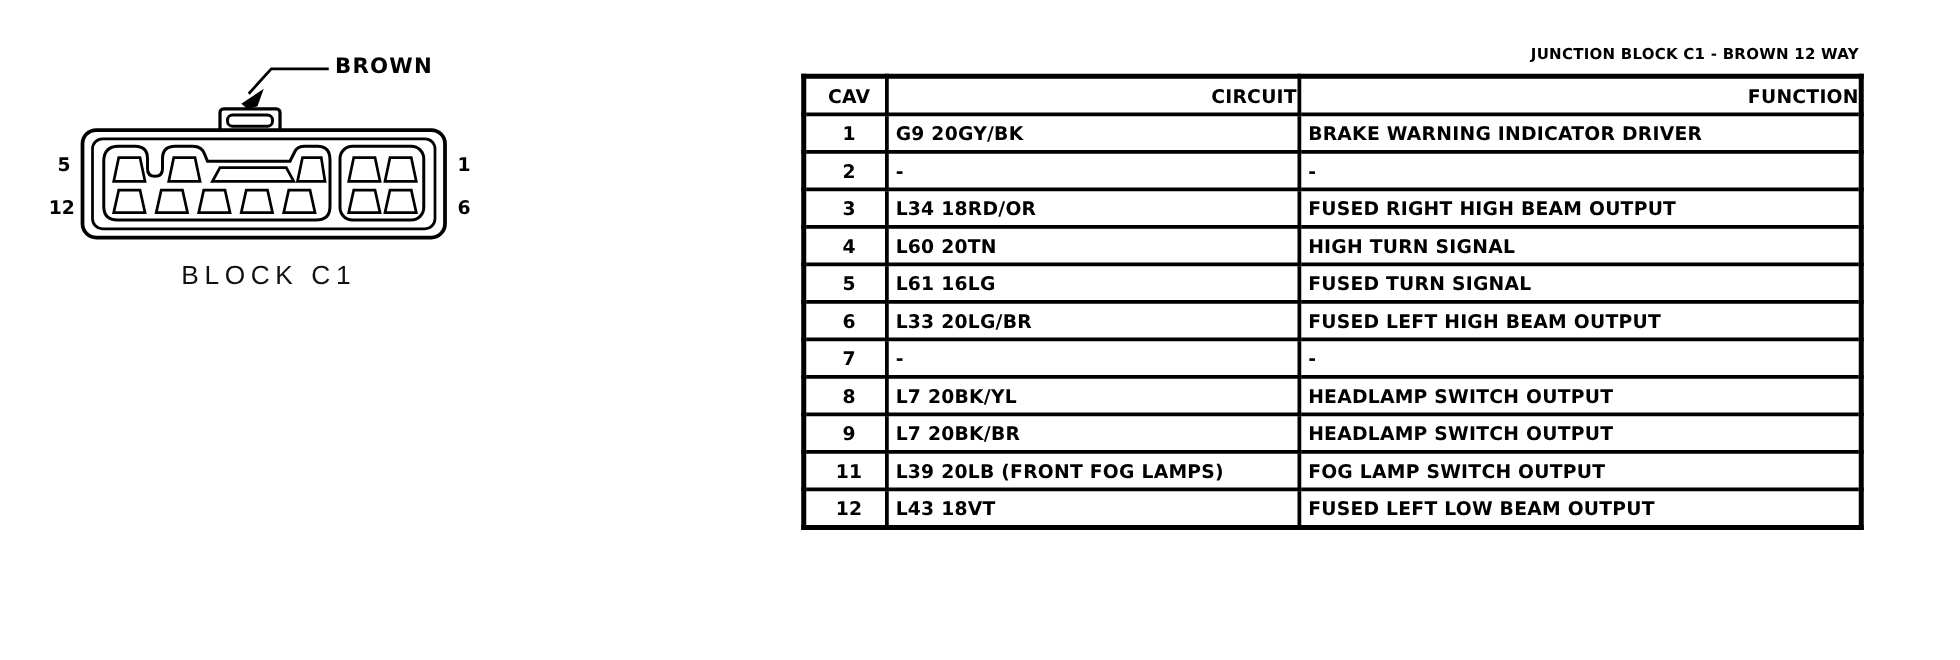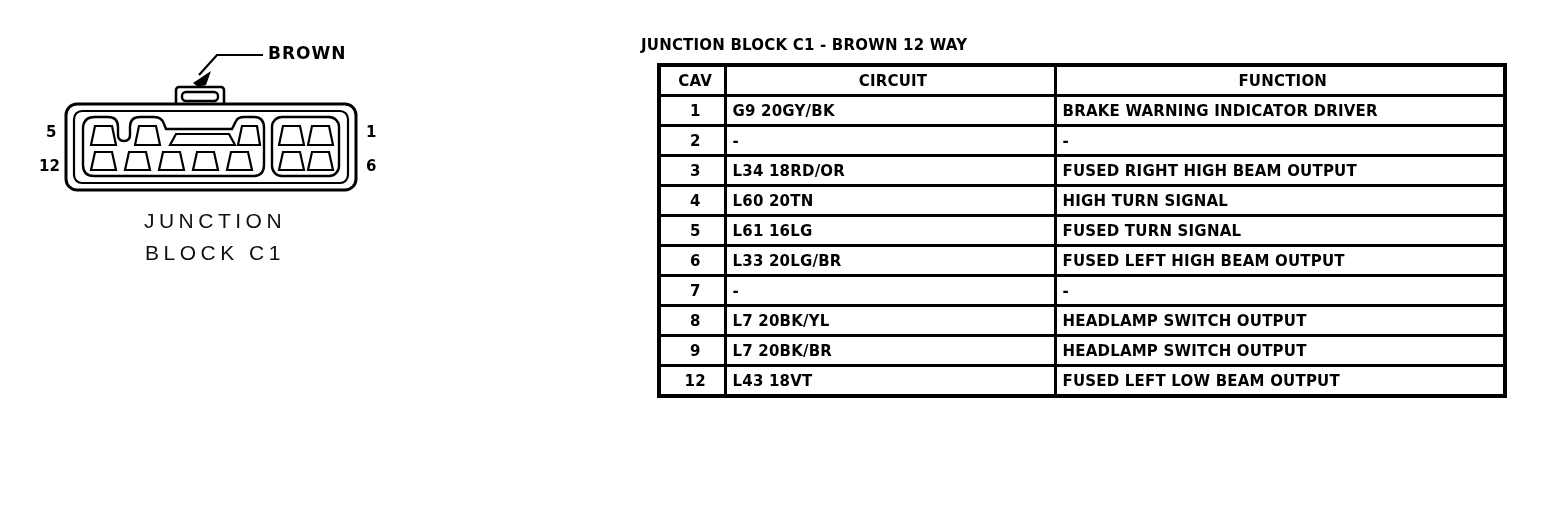--- a/index.html
+++ b/index.html
@@ -68,54 +68,53 @@
   #connector-caption div { white-space: nowrap; }
 
   
   #table-panel {
     position: absolute;
     left: 641px;
     top: 36px;
     width: 846px;
   }
   #table-title {
-    text-align: left;
-    font-family: "DejaVu Sans", sans-serif;
-    font-weight: bold;
-    font-size: 15px;
+    text-align: right;
+    font-family: "DejaVu Sans", sans-serif;
+    font-weight: bold;
+    font-size: 12px;
     letter-spacing: 0.2px;
     margin-bottom: 9px;
     white-space: nowrap;
   }
   table.pinout {
     border-collapse: collapse;
     width: 846px;
     table-layout: fixed;
     border: 4px solid #000;
-    margin-left: 16px;
   }
   table.pinout td, table.pinout th {
     border: 3px solid #000;
     height: 27px;
     padding: 0 0 0 6px;
     font-family: "DejaVu Sans", sans-serif;
     font-weight: bold;
     font-size: 15px;
     letter-spacing: 0.2px;
     white-space: nowrap;
     overflow: hidden;
     vertical-align: middle;
     background: #fff;
   }
   col.c-cav  { width: 66px; }
   col.c-ckt  { width: 330px; }
   col.c-fn   { width: 450px; }
 
   td.cav, th.cav { text-align: center; padding-left: 0; }
-  th.ckt, th.fn  { text-align: center; padding-left: 0; }
+  th.ckt, th.fn  { text-align: right; padding-left: 0; }
 </style>
 </head>
 <body>
 
 <div id="connector-panel">
 
   <svg id="connector-svg" width="430" height="200" viewBox="0 0 430 200">
 
     <g>
       <path d="M 263 50 L 217 50 L 199 70" fill="none" stroke="#000" stroke-width="2.2"></path>
@@ -178,21 +177,20 @@
   </svg>
 
   <div class="brown-label">BROWN</div>
 
   <div class="pin-num" id="pin-label-5">5</div>
   <div class="pin-num" id="pin-label-12">12</div>
   <div class="pin-num" id="pin-label-1">1</div>
   <div class="pin-num" id="pin-label-6">6</div>
 
   <div id="connector-caption">
-    <div>JUNCTION</div>
     <div>BLOCK C1</div>
   </div>
 </div>
 
 <div id="table-panel">
   <div id="table-title">JUNCTION BLOCK C1 - BROWN 12 WAY</div>
 
   <table class="pinout">
     <colgroup>
       <col class="c-cav">
@@ -246,19 +244,24 @@
           <td class="cav">8</td>
           <td class="ckt">L7 20BK/YL</td>
           <td class="fn">HEADLAMP SWITCH OUTPUT</td>
         </tr>
         <tr>
           <td class="cav">9</td>
           <td class="ckt">L7 20BK/BR</td>
           <td class="fn">HEADLAMP SWITCH OUTPUT</td>
         </tr>
         <tr>
+          <td class="cav">11</td>
+          <td class="ckt">L39 20LB (FRONT FOG LAMPS)</td>
+          <td class="fn">FOG LAMP SWITCH OUTPUT</td>
+        </tr>
+        <tr>
           <td class="cav">12</td>
           <td class="ckt">L43 18VT</td>
           <td class="fn">FUSED LEFT LOW BEAM OUTPUT</td>
         </tr>
       </tbody>
   </table>
 </div>
 
 </body></html>

